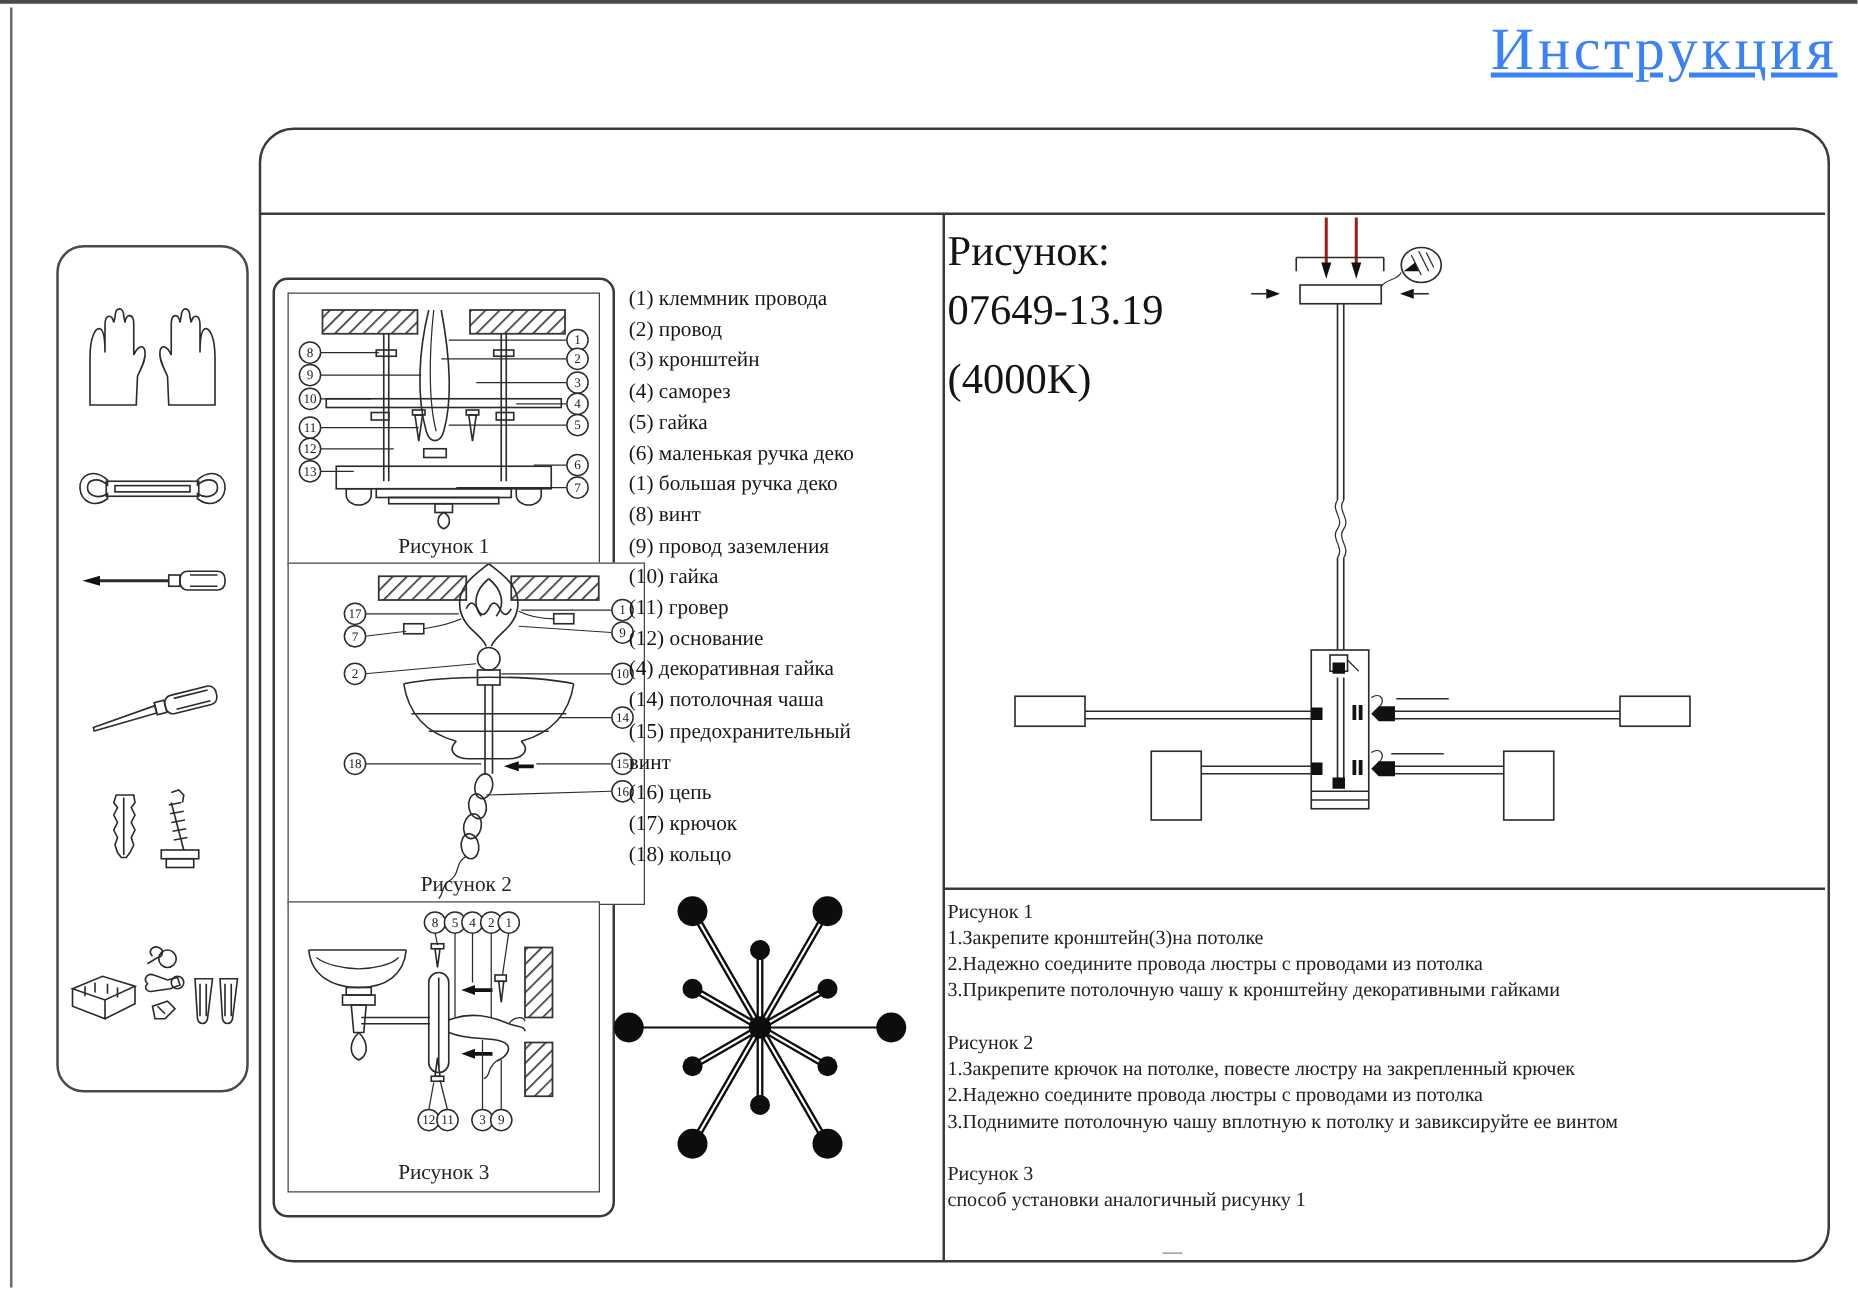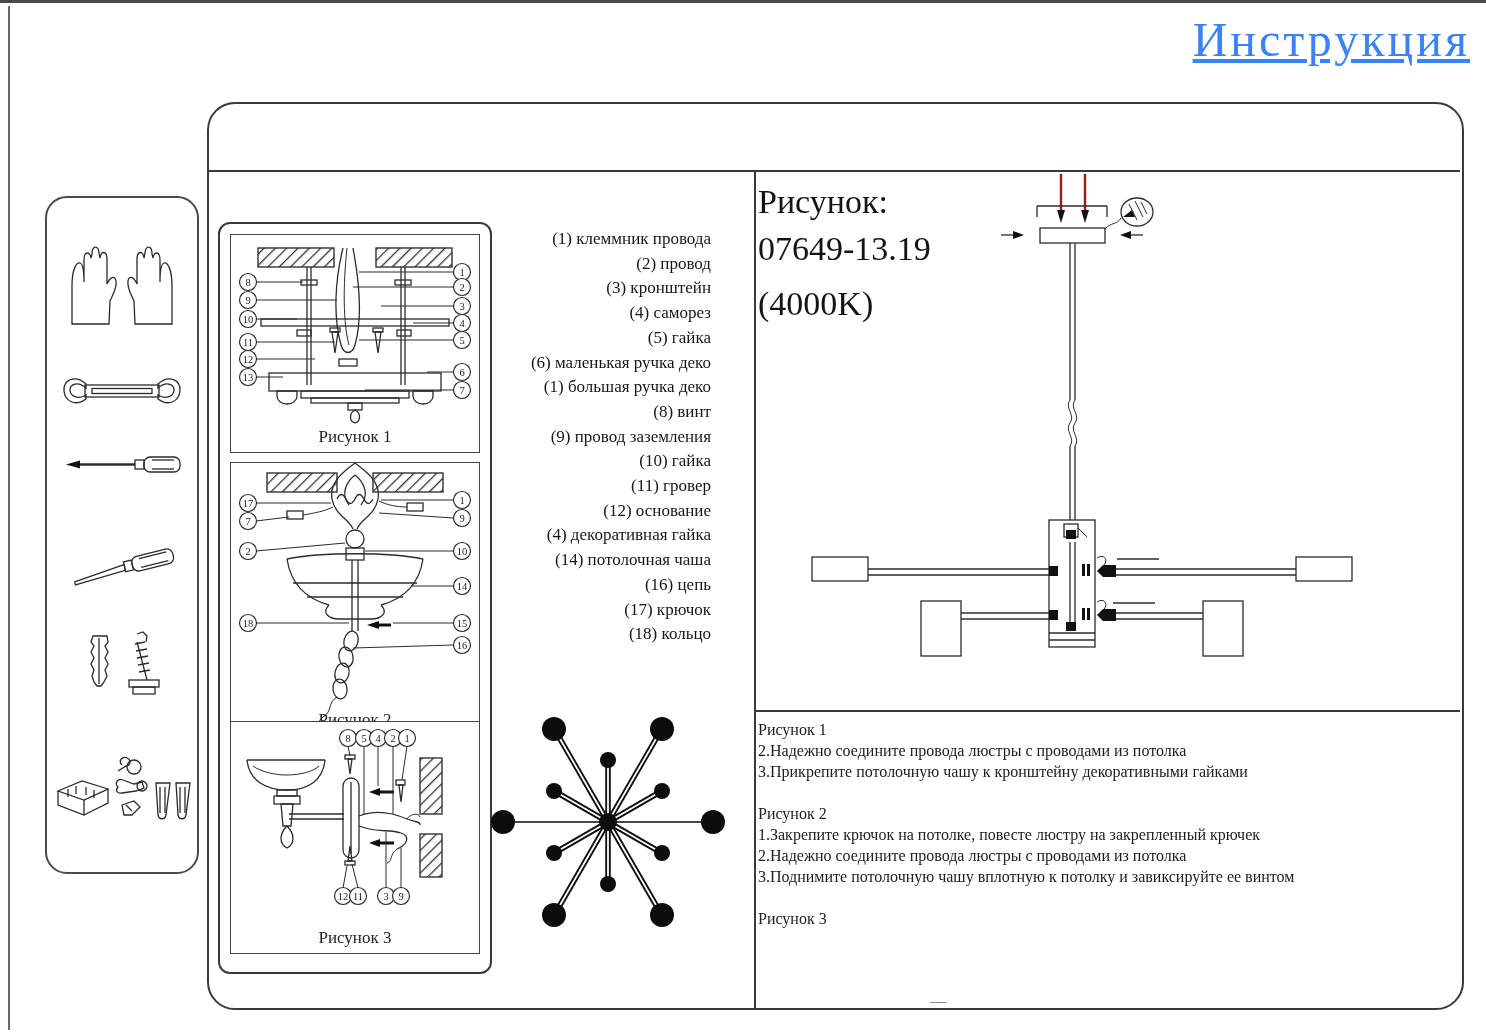--- a/index.html
+++ b/index.html
@@ -28,21 +28,21 @@
   .caption{position:absolute;left:0;right:0;bottom:5px;text-align:center;font-size:17px;color:#222;}
   
   svg .ln{stroke:#2b2b2b;stroke-width:1.3;fill:none;}
   svg .thin{stroke:#2b2b2b;stroke-width:1;fill:none;}
   svg .blk{fill:#111;stroke:none;}
   svg .hatchbox{fill:url(#hatch);stroke:#333;stroke-width:1.4;}
   svg .co circle{fill:#fff;stroke:#2b2b2b;stroke-width:1.2;}
   svg .co line{stroke:#2b2b2b;stroke-width:1;}
   svg .co text{font-family:"Liberation Serif",serif;font-size:10.5px;fill:#222;text-anchor:middle;}
   
-  #parts-list{left:503px;top:227px;width:208px;font-size:17px;line-height:24.7px;color:#161616;text-align:right;}
+  #parts-list{left:503px;top:227px;width:208px;font-size:17px;line-height:24.7px;color:#161616;}
   
   #model-block{left:758px;top:178px;font-size:34px;line-height:47px;color:#141414;}
   #model-temp{margin-top:8px;}
   
   #instructions{left:758px;top:719px;width:690px;font-size:16px;line-height:21px;color:#202020;}
   .instr-section{margin-bottom:21px;}
   .instr-line{white-space:nowrap;}
 </style>
 </head>
 <body>
@@ -227,21 +227,21 @@
           <circle cx="231" cy="137" r="8.5"></circle>
           <text x="231" y="140.5">6</text>
         <line x1="222" y1="155" x2="134" y2="155"></line>
           <circle cx="231" cy="155" r="8.5"></circle>
           <text x="231" y="158.5">7</text>
       </g>
     </svg>
     <div class="caption">Рисунок 1</div>
   </div>
 
-  <div class="panel" style="top:238px;height:272px;">
+  <div class="panel" style="top:226px;height:272px;padding-left:36px;">
     <svg width="248" height="272" viewBox="0 0 248 272">
       <rect class="hatchbox" x="36" y="10" width="70" height="19"></rect>
       <rect class="hatchbox" x="142" y="10" width="70" height="19"></rect>
       <g class="ln">
         <path d="M124,0 C114,8 98,18 101,36 C104,52 118,56 122,66"></path>
         <path d="M124,0 C134,8 150,18 147,36 C144,52 130,56 126,66"></path>
         <path d="M124,12 C114,20 110,32 118,42"></path>
         <path d="M124,12 C134,20 138,32 130,42"></path>
         <path d="M106,36 q4,-9 9,0 q4,9 9,0 q4,-9 9,0 q4,9 9,0"></path>
         <rect x="56" y="48" width="16" height="8"></rect>
@@ -372,20 +372,21 @@
   <div>(5) гайка</div>
   <div>(6) маленькая ручка деко</div>
   <div>(1) большая ручка деко</div>
   <div>(8) винт</div>
   <div>(9) провод заземления</div>
   <div>(10) гайка</div>
   <div>(11) гровер</div>
   <div>(12) основание</div>
   <div>(4) декоративная гайка</div>
   <div>(14) потолочная чаша</div>
+  <div>(15) предохранительный винт</div>
   <div>(16) цепь</div>
   <div>(17) крючок</div>
   <div>(18) кольцо</div>
 </div>
 
 <div class="abs" id="model-block">
   <div>Рисунок:</div>
   <div>07649-13.19</div>
   <div id="model-temp">(4000K)</div>
 </div>
@@ -495,25 +496,27 @@
     <circle cx="64" cy="89" r="8"></circle>
     <circle cx="172" cy="89" r="8"></circle>
     <circle cx="64" cy="151" r="8"></circle>
     <circle cx="172" cy="151" r="8"></circle>
   </g>
 </svg>
 
 <div class="abs" id="instructions">
   <div class="instr-section">
     <div class="instr-line">Рисунок 1</div>
+    <div class="instr-line">1.Закрепите кронштейн(3)на потолке</div>
     <div class="instr-line">2.Надежно соедините провода люстры с проводами из потолка</div>
     <div class="instr-line">3.Прикрепите потолочную чашу к кронштейну декоративными гайками</div>
   </div>
   <div class="instr-section">
     <div class="instr-line">Рисунок 2</div>
     <div class="instr-line">1.Закрепите крючок на потолке, повесте люстру на закрепленный крючек</div>
     <div class="instr-line">2.Надежно соедините провода люстры с проводами из потолка</div>
     <div class="instr-line">3.Поднимите потолочную чашу вплотную к потолку и завиксируйте ее винтом</div>
   </div>
   <div class="instr-section">
     <div class="instr-line">Рисунок 3</div>
+    <div class="instr-line">способ установки аналогичный рисунку 1</div>
   </div>
 </div>
 
 </body></html>

